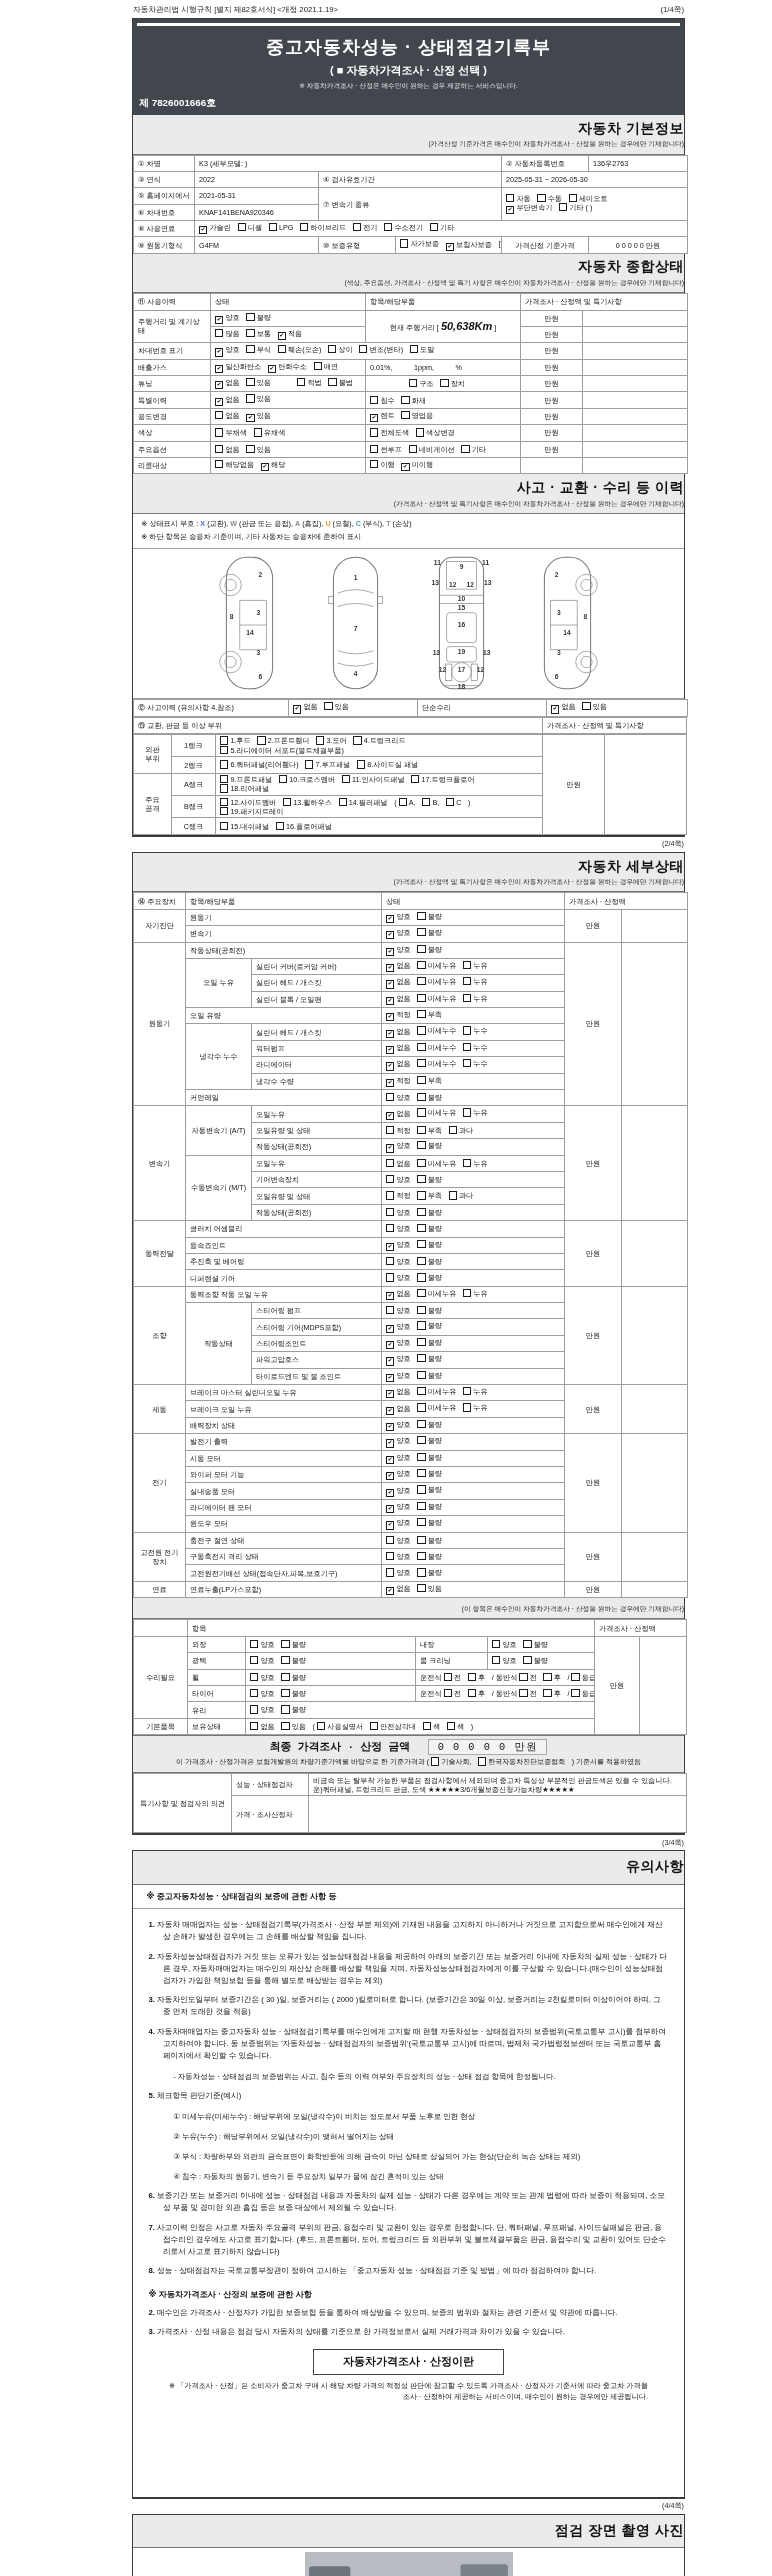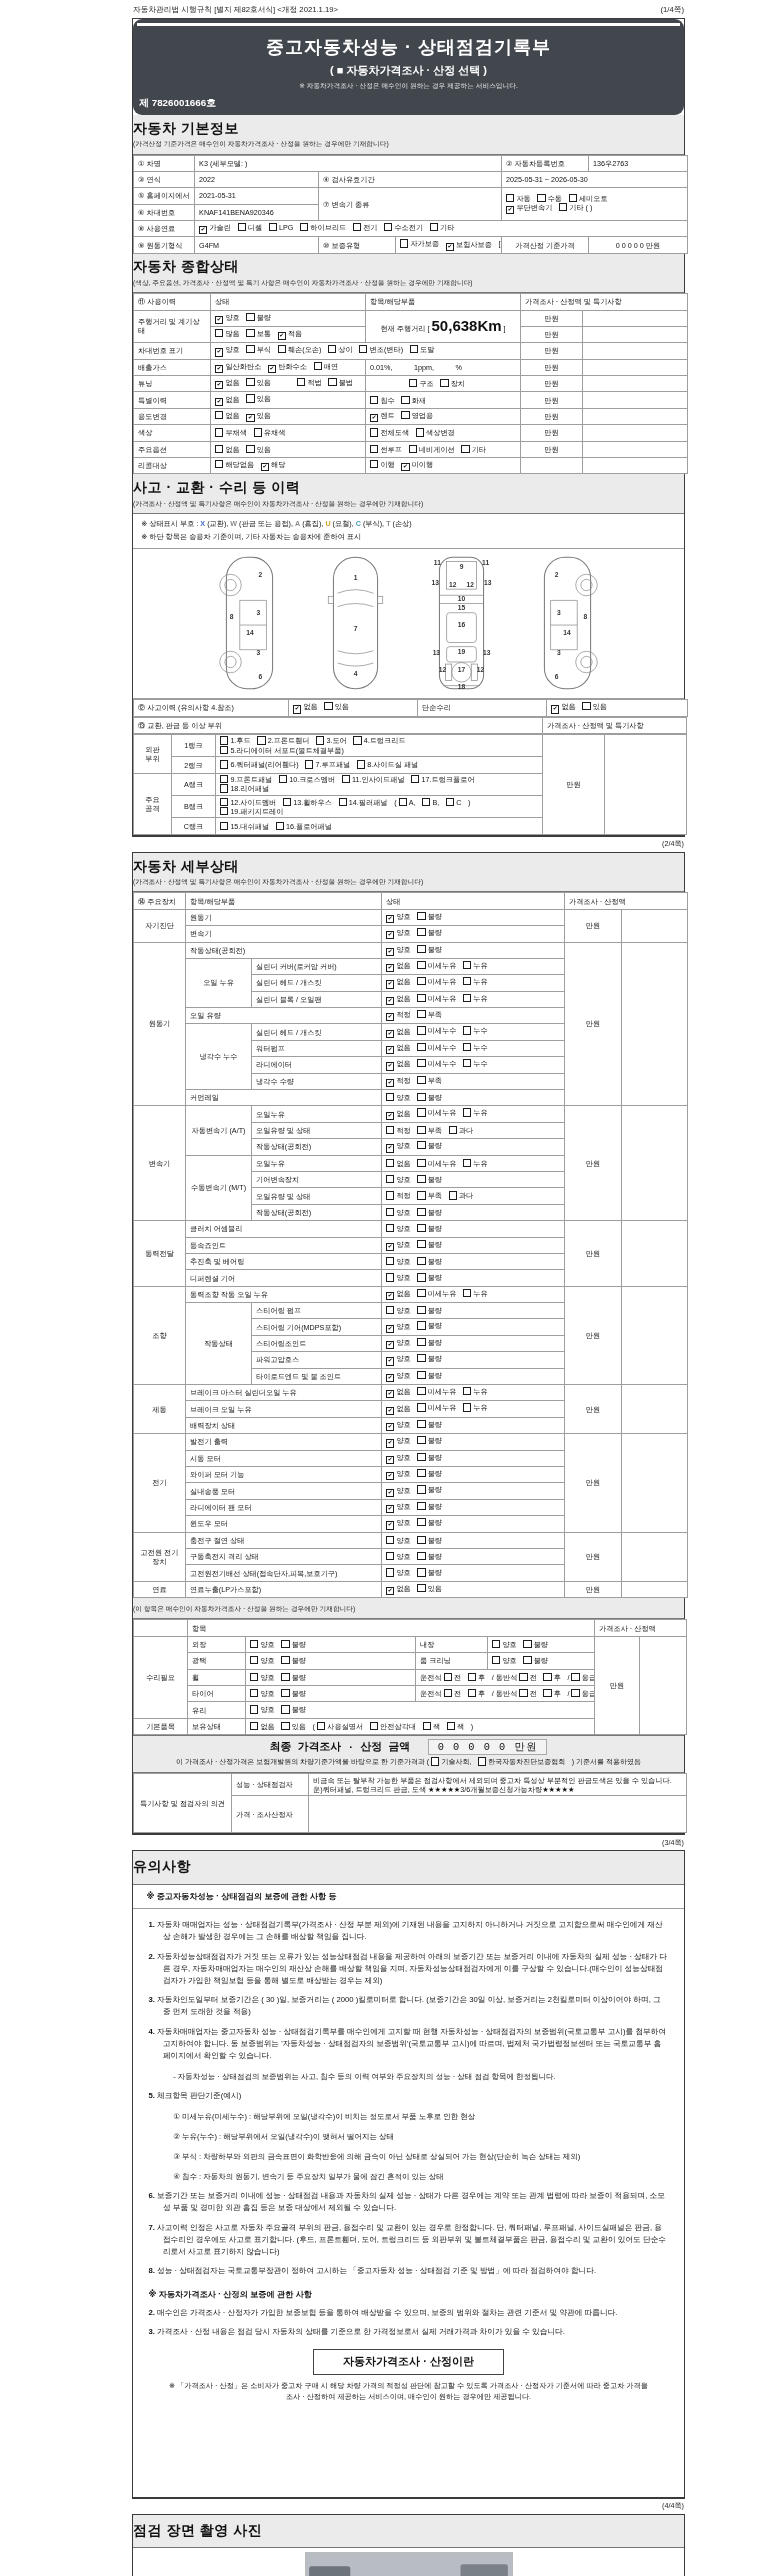--- a/index.html
+++ b/index.html
@@ -3,41 +3,41 @@
 <meta charset="utf-8">
 <style>
   html,body{margin:0;padding:0;}
   body{width:773px;height:2576px;overflow:hidden;background:#fff;color:#111;
        font-family:"Liberation Sans","DejaVu Sans",sans-serif;}
   .doc{width:553px;margin-left:132px;}
   .lawline{display:flex;justify-content:space-between;font-size:7.7px;padding:5.2px 1px 3.1px 1px;color:#222;}
   .pagebox{border:1px solid #3b3b3b;border-bottom-width:2.1px;background:#fff;}
   .pgmark{text-align:right;font-size:7.2px;padding:2.6px 1px;color:#222;}
   
-  .band{background:#42474e;color:#fff;padding:2.6px 3.1px 5.2px 3.1px;border-radius:9px;}
+  .band{background:#42474e;color:#fff;padding:2.6px 3.1px 5.2px 3.1px;}
   .band .strip{height:3.6px;background:#fff;margin:1px 1px 8.2px 1px;}
   .band h1{margin:0;text-align:center;font-size:18px;letter-spacing:1px;font-weight:700;}
   .band .sub{text-align:center;font-size:11px;margin-top:4.6px;font-weight:700;}
   .band .note{text-align:center;font-size:6.7px;margin-top:3.6px;color:#e8e8e8;}
   .band .docno{text-align:left;font-size:9.8px;font-weight:700;margin-top:6.2px;padding-left:3.1px;}
   
-  .sechead{background:#ebebeb;text-align:left;padding:4.6px 0 4.1px 0;border-bottom:0.5px solid #777;}
+  .sechead{background:#ebebeb;text-align:right;padding:4.6px 0 4.1px 0;border-bottom:0.5px solid #777;}
   .sechead .t{font-size:14px;font-weight:700;letter-spacing:0.5px;}
   .sechead .s{font-size:6.7px;margin-top:2.6px;color:#222;}
   .sechead.one{padding:7.2px 0;}
   
   table.tbl{border-collapse:collapse;width:100%;table-layout:fixed;}
   .tbl td{border:0.5px solid #9e9e9e;font-size:7.2px;padding:1.5px 4.1px;height:12.4px;line-height:1.25;
           vertical-align:middle;overflow:hidden;white-space:nowrap;background:#fff;}
   .tbl td.lb{font-size:7.2px;}
   .tbl td.ctr{text-align:center;}
   .tbl td.pr{text-align:center;}
   .tbl td.glab{font-size:7.2px;}
   .tbl td.wrapok{white-space:normal;}
-  .big{font-size:15px;font-weight:700;}
+  .big{font-size:11px;font-weight:700;font-style:italic;}
   .gap{display:inline-block;width:17.5px;}
   .opt{display:inline-block;margin-right:4.6px;}
   .cb{display:inline-block;width:6.2px;height:6.2px;border:1px solid #1d1d1d;background:#fff;
       font-size:5.7px;line-height:5.7px;text-align:center;vertical-align:-1px;margin-right:2.1px;font-weight:700;color:#111;}
   
   .hnotes{padding:4.1px 7.2px;border-bottom:0.5px solid #9e9e9e;}
   .hnote{font-size:7.2px;padding:1.5px 1px;}
   .diagrams{display:flex;justify-content:center;gap:29px;padding:4.1px 0 5.2px 0;border-bottom:0.5px solid #9e9e9e;}
   .diagrams svg{display:block;}
   .cl{fill:none;stroke:#7a7a7a;stroke-width:2;}
@@ -49,21 +49,21 @@
   .finalband .fv{font-size:10.3px;letter-spacing:1.5px;border:0.5px solid #aaa;background:#f3f3f3;padding:1px 8.2px;}
   .finalnote{background:#ebebeb;text-align:center;font-size:7px;padding:1px 0 4.6px 0;border-bottom:0.5px solid #777;}
   
   .nrow{border-bottom:0.5px solid #9e9e9e;padding:6.2px 13.4px;font-size:8.2px;font-weight:700;}
   .nbody{padding:10.3px 15.5px 5.2px 15.5px;min-height:572px;}
   .ni{font-size:7.7px;line-height:1.55;margin-bottom:7.7px;padding-left:14.4px;text-indent:-14.4px;white-space:normal;}
   .ni .b{font-weight:700;}
   .nsub{font-size:7.5px;line-height:1.5;padding-left:10.3px;text-indent:0;margin-top:9px;}
   .nbt{font-size:8.2px;font-weight:700;margin:11.3px 0 7.2px 0;}
   .nbox{display:table;margin:10.3px auto 6.2px auto;border:1px solid #444;padding:4.6px 29px;font-size:11px;font-weight:700;}
-  .nboxnote{font-size:7.2px;text-align:center;line-height:1.5;white-space:normal;padding:0 20.6px;}
+  .nboxnote{font-size:7.2px;text-align:right;line-height:1.5;white-space:normal;padding:0 20.6px;}
   
   .photo{display:block;margin:3.6px auto;border:0.5px solid #bbb;}
   .opin td{white-space:normal;}
 </style>
 </head>
 <body>
 
 <div class="doc">
 
   <div class="lawline">

